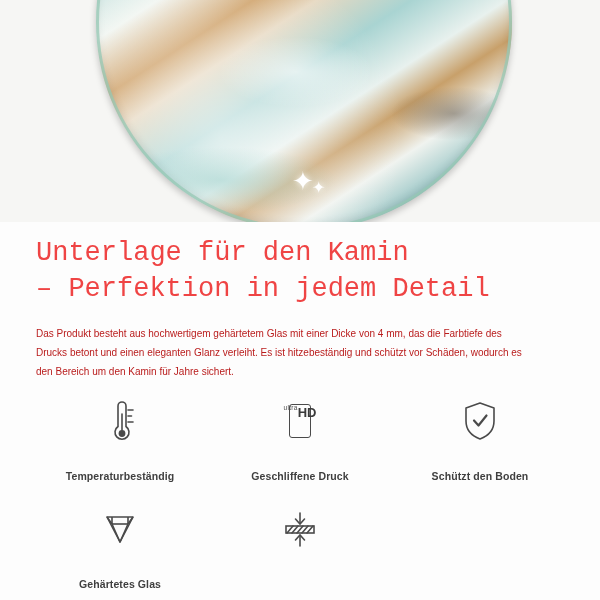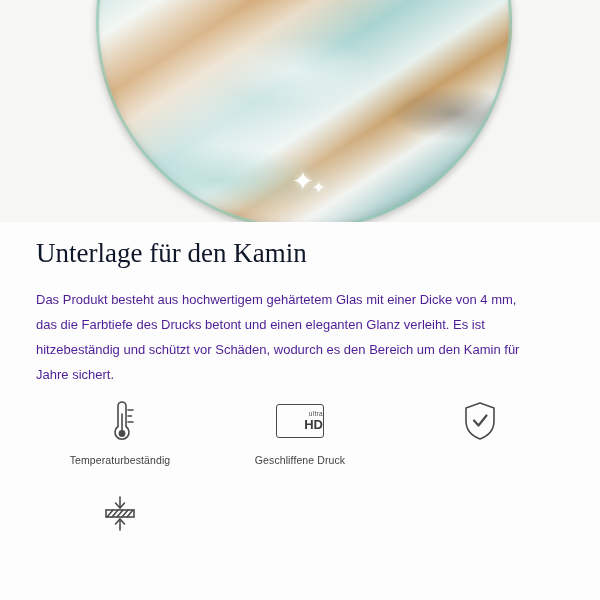--- a/index.html
+++ b/index.html
@@ -78,64 +78,65 @@
     pointer-events: none;
   }
   .sparkle.s1 { left: 292px; top: 168px; font-size: 26px; }
   .sparkle.s2 { left: 312px; top: 180px; font-size: 16px; }
 
   
   .content { position: absolute; top: 222px; left: 0; width: 600px; }
   .headline {
     margin: 14px 0 16px 36px;
     width: 520px;
-    font-family: Liberation Serif, serif;
+    font-family: Liberation Mono, monospace;
     font-size: 27px;
     line-height: 1.33;
-    color: #0f172a;
+    color: #ef4444;
     font-weight: 400;
   }
   .headline .l2 { display: block; }
   .body {
     margin: 16px 0 0 36px;
     width: 494px;
-    font-size: 13px;
+    font-size: 10px;
     line-height: 1.92;
-    color: #4c1d95;
+    color: #b91c1c;
   }
 
   
   .features {
     position: absolute;
     top: 396px; left: 30px;
     width: 540px;
     display: grid;
     grid-template-columns: repeat(3, 1fr);
     grid-row-gap: 22px;
   }
   .feature { text-align: center; }
   .feature .ico {
     height: 50px;
     display: flex;
     align-items: center;
     justify-content: center;
   }
   .feature .cap {
-    margin-top: 8px;
+    margin-top: 24px;
     font-size: 10.5px;
     color: #3f3f3f;
     letter-spacing: 0.1px;
+    font-weight: bold;
   }
   .hd-badge {
-    width: 48px; height: 34px;
+    width: 22px; height: 34px;
     border: 1.6px solid #4a4a4a;
     border-radius: 3px;
     display: flex;
-    flex-direction: column;
-    align-items: flex-end;
+    flex-direction: row;
+    align-items: flex-start;
     justify-content: center;
     line-height: 1;
   }
   .hd-badge .t { font-size: 6.5px; letter-spacing: .3px; color: #4a4a4a; }
   .hd-badge .b { font-size: 13px; font-weight: bold; color: #3a3a3a; margin-top: 1px; }
   svg { display: block; }
 </style>
 </head>
 <body>
 
@@ -144,20 +145,21 @@
   <div class="hero">
     <div class="plate"></div>
     <div class="plate-edge"></div>
     <span class="sparkle s1">✦</span>
     <span class="sparkle s2">✦</span>
   </div>
 
   <div class="content">
     <h1 class="headline">
       <span>Unterlage für den Kamin</span>
+      <span class="l2">– Perfektion in jedem Detail</span>
     </h1>
     <p class="body">Das Produkt besteht aus hochwertigem gehärtetem Glas mit einer Dicke von 4 mm, das die Farbtiefe des Drucks betont und einen eleganten Glanz verleiht. Es ist hitzebeständig und schützt vor Schäden, wodurch es den Bereich um den Kamin für Jahre sichert.</p>
   </div>
 
   <div class="features">
 
     <div class="feature">
       <div class="ico">
         <svg width="40" height="46" viewBox="0 0 40 46">
           <g fill="none" stroke="#4a4a4a" stroke-width="1.6" stroke-linecap="round">
@@ -183,22 +185,36 @@
       <div class="cap">Geschliffene Druck</div>
     </div>
 
     <div class="feature">
       <div class="ico">
         <svg width="38" height="44" viewBox="0 0 38 44">
           <path d="M19 4 L33 9 V22 C33 31 27 37 19 40 C11 37 5 31 5 22 V9 Z" fill="none" stroke="#4a4a4a" stroke-width="1.6" stroke-linejoin="round"></path>
           <path d="M13 21.5 L17.5 26.5 L25.5 16.5" fill="none" stroke="#4a4a4a" stroke-width="2.2" stroke-linecap="round" stroke-linejoin="round"></path>
         </svg>
       </div>
-    </div>
-
+      <div class="cap">Schützt den Boden</div>
+    </div>
+
+    <div class="feature">
+      <div class="ico">
+        <svg width="44" height="40" viewBox="0 0 44 40">
+          <g fill="none" stroke="#4a4a4a" stroke-width="1.6" stroke-linejoin="round">
+            <path d="M9 8 L35 8 L22 33 Z"></path>
+            <path d="M9 8 L14 15 L22 33 L30 15 L35 8"></path>
+            <line x1="14" y1="15" x2="30" y2="15"></line>
+            <path d="M14 8 L14 15 M30 8 L30 15"></path>
+          </g>
+        </svg>
+      </div>
+      <div class="cap">Gehärtetes Glas</div>
+    </div>
 
 
     <div class="feature">
       <div class="ico">
         <svg width="42" height="42" viewBox="0 0 42 42">
           <g fill="none" stroke="#4a4a4a" stroke-width="1.6" stroke-linecap="round">
             <line x1="21" y1="5" x2="21" y2="15"></line>
             <path d="M16.5 11 L21 16 L25.5 11"></path>
             <rect x="7" y="18" width="28" height="7"></rect>
             <line x1="8" y1="25" x2="14" y2="18"></line>

